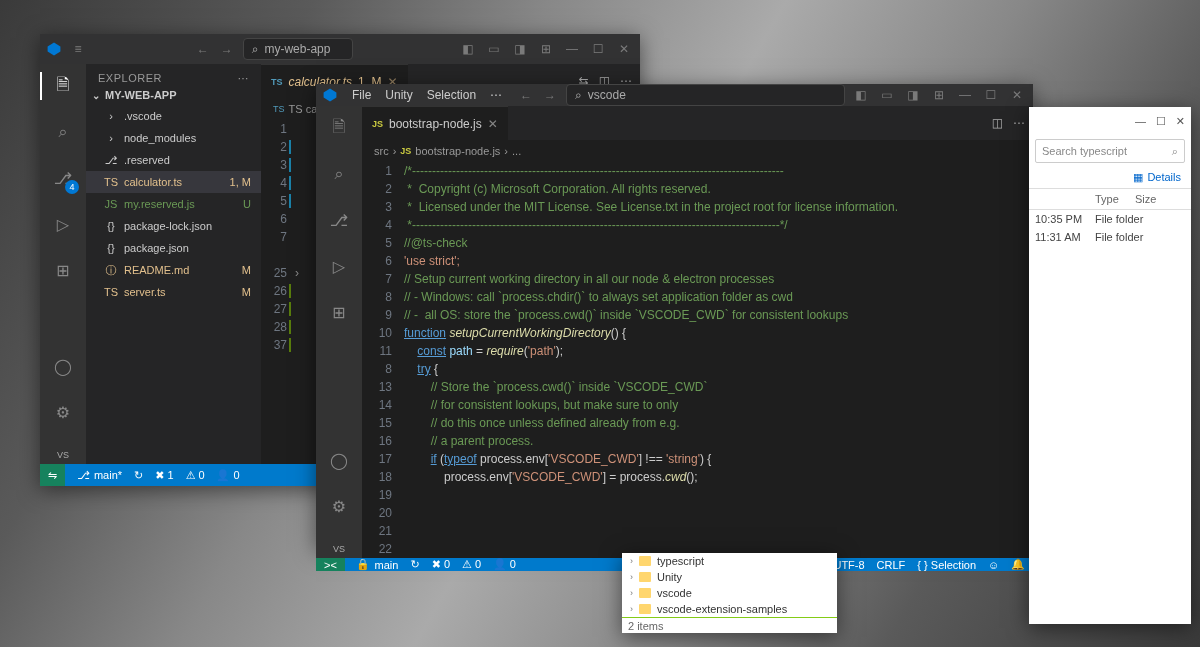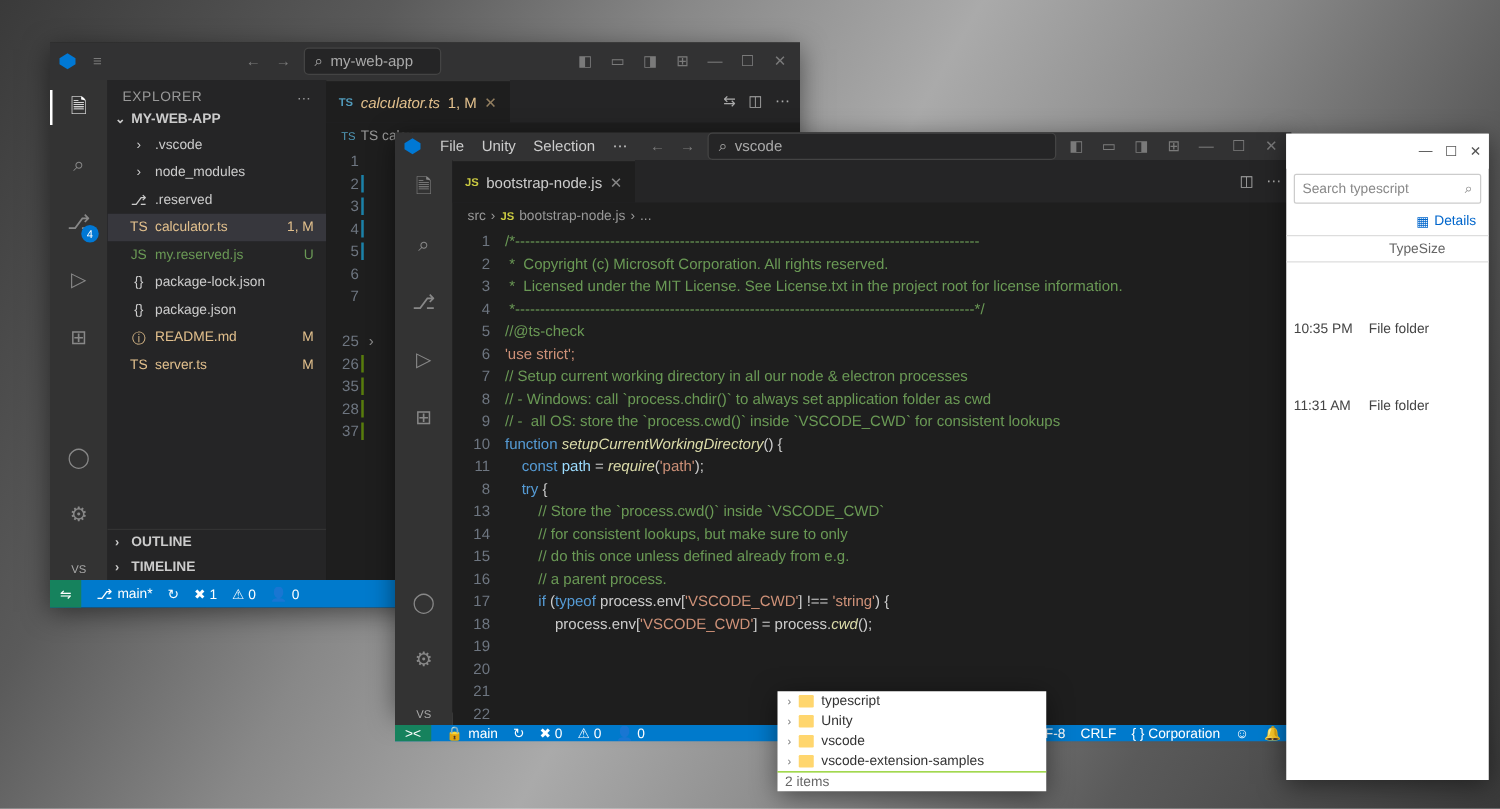--- a/index.html
+++ b/index.html
@@ -50,43 +50,43 @@
 .gut div { height:18px; position:relative; }
 .gut .mk::after { content:""; position:absolute; right:-4px; top:2px; width:2px; height:14px; background: #587c0c; }
 .gut .mkB::after { background:#1b81a8; }
 .txt { flex:1; white-space:pre; overflow:hidden; }
 .sbar { height:22px; background:#007acc; display:flex; align-items:center; padding:0 8px; gap:12px; color:#fff; font-size:11px; }
 .sbar .si { display:flex; align-items:center; gap:4px; cursor:pointer; }
 .sbar .spacer { flex:1; }
 .remote { background:#16825d; margin:-0 0 0 -8px; padding:0 8px; height:100%; display:flex; align-items:center; }
 
 
-#w2 { left: 316px; top: 106px; width: 717px; height: 464px; }
+#w2 { left: 316px; top: 84px; width: 717px; height: 464px; }
 #w2 .tbar { background:#323233; }
 #w2 .menu { display:flex; gap:14px; padding:0 8px; color:#ccc; font-size:12px; }
 #w2 .menu span { cursor:pointer; }
 .body2 { flex:1; display:flex; }
 .code2 .cmt { color:#6a9955; }
-.code2 .kw { color:#569cd6; }
+.code2 .kw { color:#569cd6;text-decoration:underline; }
 .code2 .fn { color:#dcdcaa;font-style:italic; }
 .code2 .str { color:#ce9178; }
 .code2 .pth { color:#9cdcfe; }
 .code2 { font-family:Consolas,Menlo,monospace; font-size:12px; line-height:1.5; }
 .gut2 { width:42px; text-align:right; padding-right:12px; color:#6e7681; }
 .gut2 div { height:18px; }
 
 
 #w3 { left:1029px; top:107px; width:162px; height:517px; background:#fff; color:#333; font-size:11px; }
 #w3 .wbar { height:28px; background:#fff; display:flex; justify-content:flex-end; align-items:center; gap:10px; padding:0 6px; color:#555; }
 #w3 .srch { margin:4px 6px; height:24px; border:1px solid #ccc; border-radius:2px; display:flex; align-items:center; padding:0 6px; color:#888; }
 #w3 .srch span:first-child { flex:1; }
 #w3 .det { display:flex; justify-content:flex-end; padding:4px 10px; gap:4px; color:#0066cc; border-bottom:1px solid #ddd; }
 #w3 .hdr { display:flex; padding:4px 6px; color:#666; border-bottom:1px solid #ddd; }
-#w3 .hdr span:nth-child(1){width:60px;} #w3 .hdr span:nth-child(2){width:40px;text-align:right;}
-#w3 .row { display:flex; padding:3px 6px; color:#444;margin-top:44px; }
+#w3 .hdr span:nth-child(1){width:60px;} #w3 .hdr span:nth-child(2){width:40px;}
+#w3 .row { display:flex; padding:3px 6px; color:#444; }
 #w3 .row span:nth-child(1){width:60px;} #w3 .row span:nth-child(2){width:60px;}
 
 
 #w4 { left:622px; top:553px; width:215px; height:80px; background:#fff; color:#333; font-size:11px; }
 #w4 .frow { padding:2px 8px; display:flex; align-items:center; gap:6px; cursor:pointer; }
 #w4 .frow .ar { color:#777; font-size:9px; }
 #w4 .fico { width:12px; height:10px; background:#ffd66e; border-radius:1px; }
 #w4 .ft { border-top:1px solid #84cc16; padding:2px 6px; color:#666; }
 </style>
 </head>
@@ -170,28 +170,20 @@
             <span class="ico">ⓘ</span>
             <span>README.md</span>
             <span class="m">M</span>
           </div>
           <div class="ti mod">
             <span class="ico">TS</span>
             <span>server.ts</span>
             <span class="m">M</span>
           </div>
         </div>
-      <div class="folds">
-        <div class="fold c">
-            <span>OUTLINE</span>
-          </div>
-        <div class="fold c">
-            <span>TIMELINE</span>
-          </div>
-      </div>
     </div>
     <div class="ed1">
       <div class="tabs">
         <div class="tab act">
           <span class="f">TS</span>
           <span style="font-style:italic">calculator.ts</span>
           <span>1, M</span>
           <span class="x">✕</span>
         </div>
         <div class="tools">
@@ -209,21 +201,21 @@
             <div>1</div>
             <div class="mk mkB">2</div>
             <div class="mk mkB">3</div>
             <div class="mk mkB">4</div>
             <div class="mk mkB">5</div>
             <div>6</div>
             <div>7</div>
             <div></div>
             <div>25</div>
             <div class="mk">26</div>
-            <div class="mk">35</div>
+            <div class="mk">27</div>
             <div class="mk">28</div>
             <div class="mk">37</div>
           </div>
         <div class="txt" id="txt1"><div style="height:144px"></div><div style="color:#888">›</div></div>
       </div>
     </div>
   </div>
   <div class="sbar">
     <span class="si remote">⇋</span>
     <span class="si">⎇ <span>main*</span></span>
@@ -326,21 +318,21 @@
     <span class="si">🔒 <span>main</span></span>
     <span class="si">↻</span>
     <span class="si">✖ 0</span>
     <span class="si">⚠ 0</span>
     <span class="si">👤 0</span>
     <span class="spacer"></span>
     <span class="si">Ln 7, Col 14</span>
     <span class="si">Tab Size: 4</span>
     <span class="si">UTF-8</span>
     <span class="si">CRLF</span>
-    <span class="si">{ } Corporation</span>
+    <span class="si">{ } Selection</span>
     <span class="si">☺</span>
     <span class="si">🔔</span>
   </div>
 </div>
 
 <div id="w3" class="win">
   <div class="wbar">
     <span>—</span>
     <span>☐</span>
     <span>✕</span>

